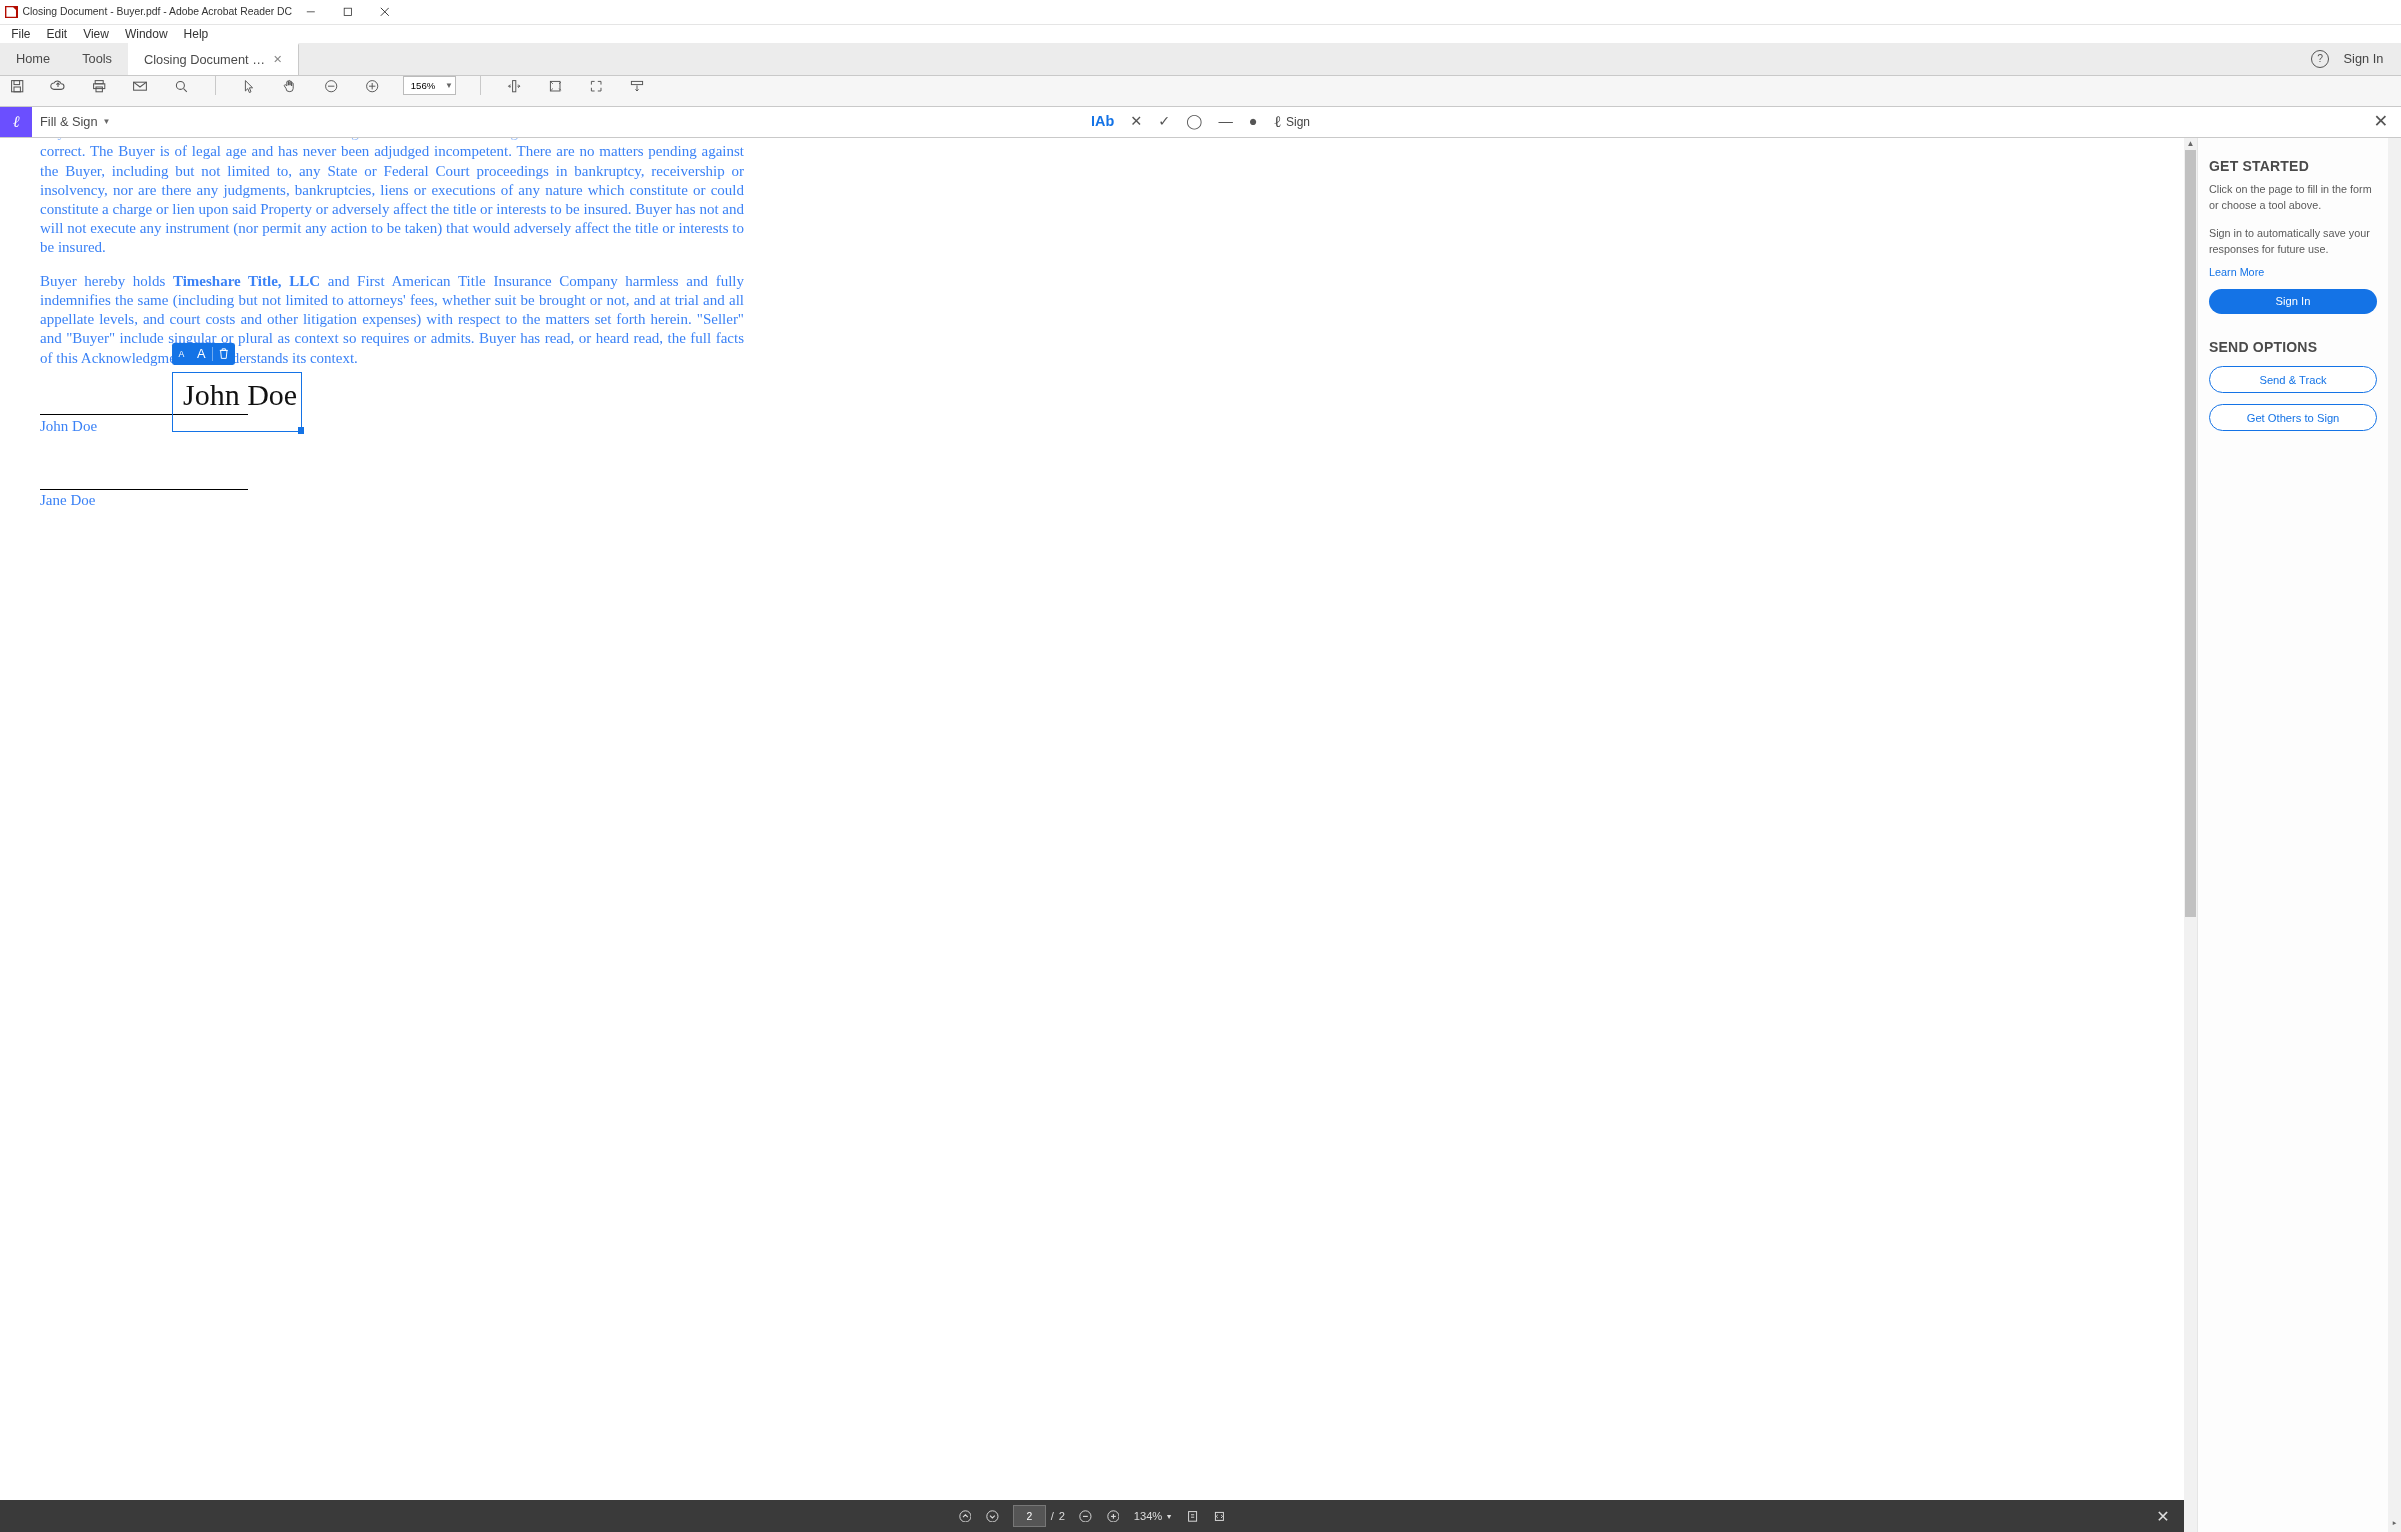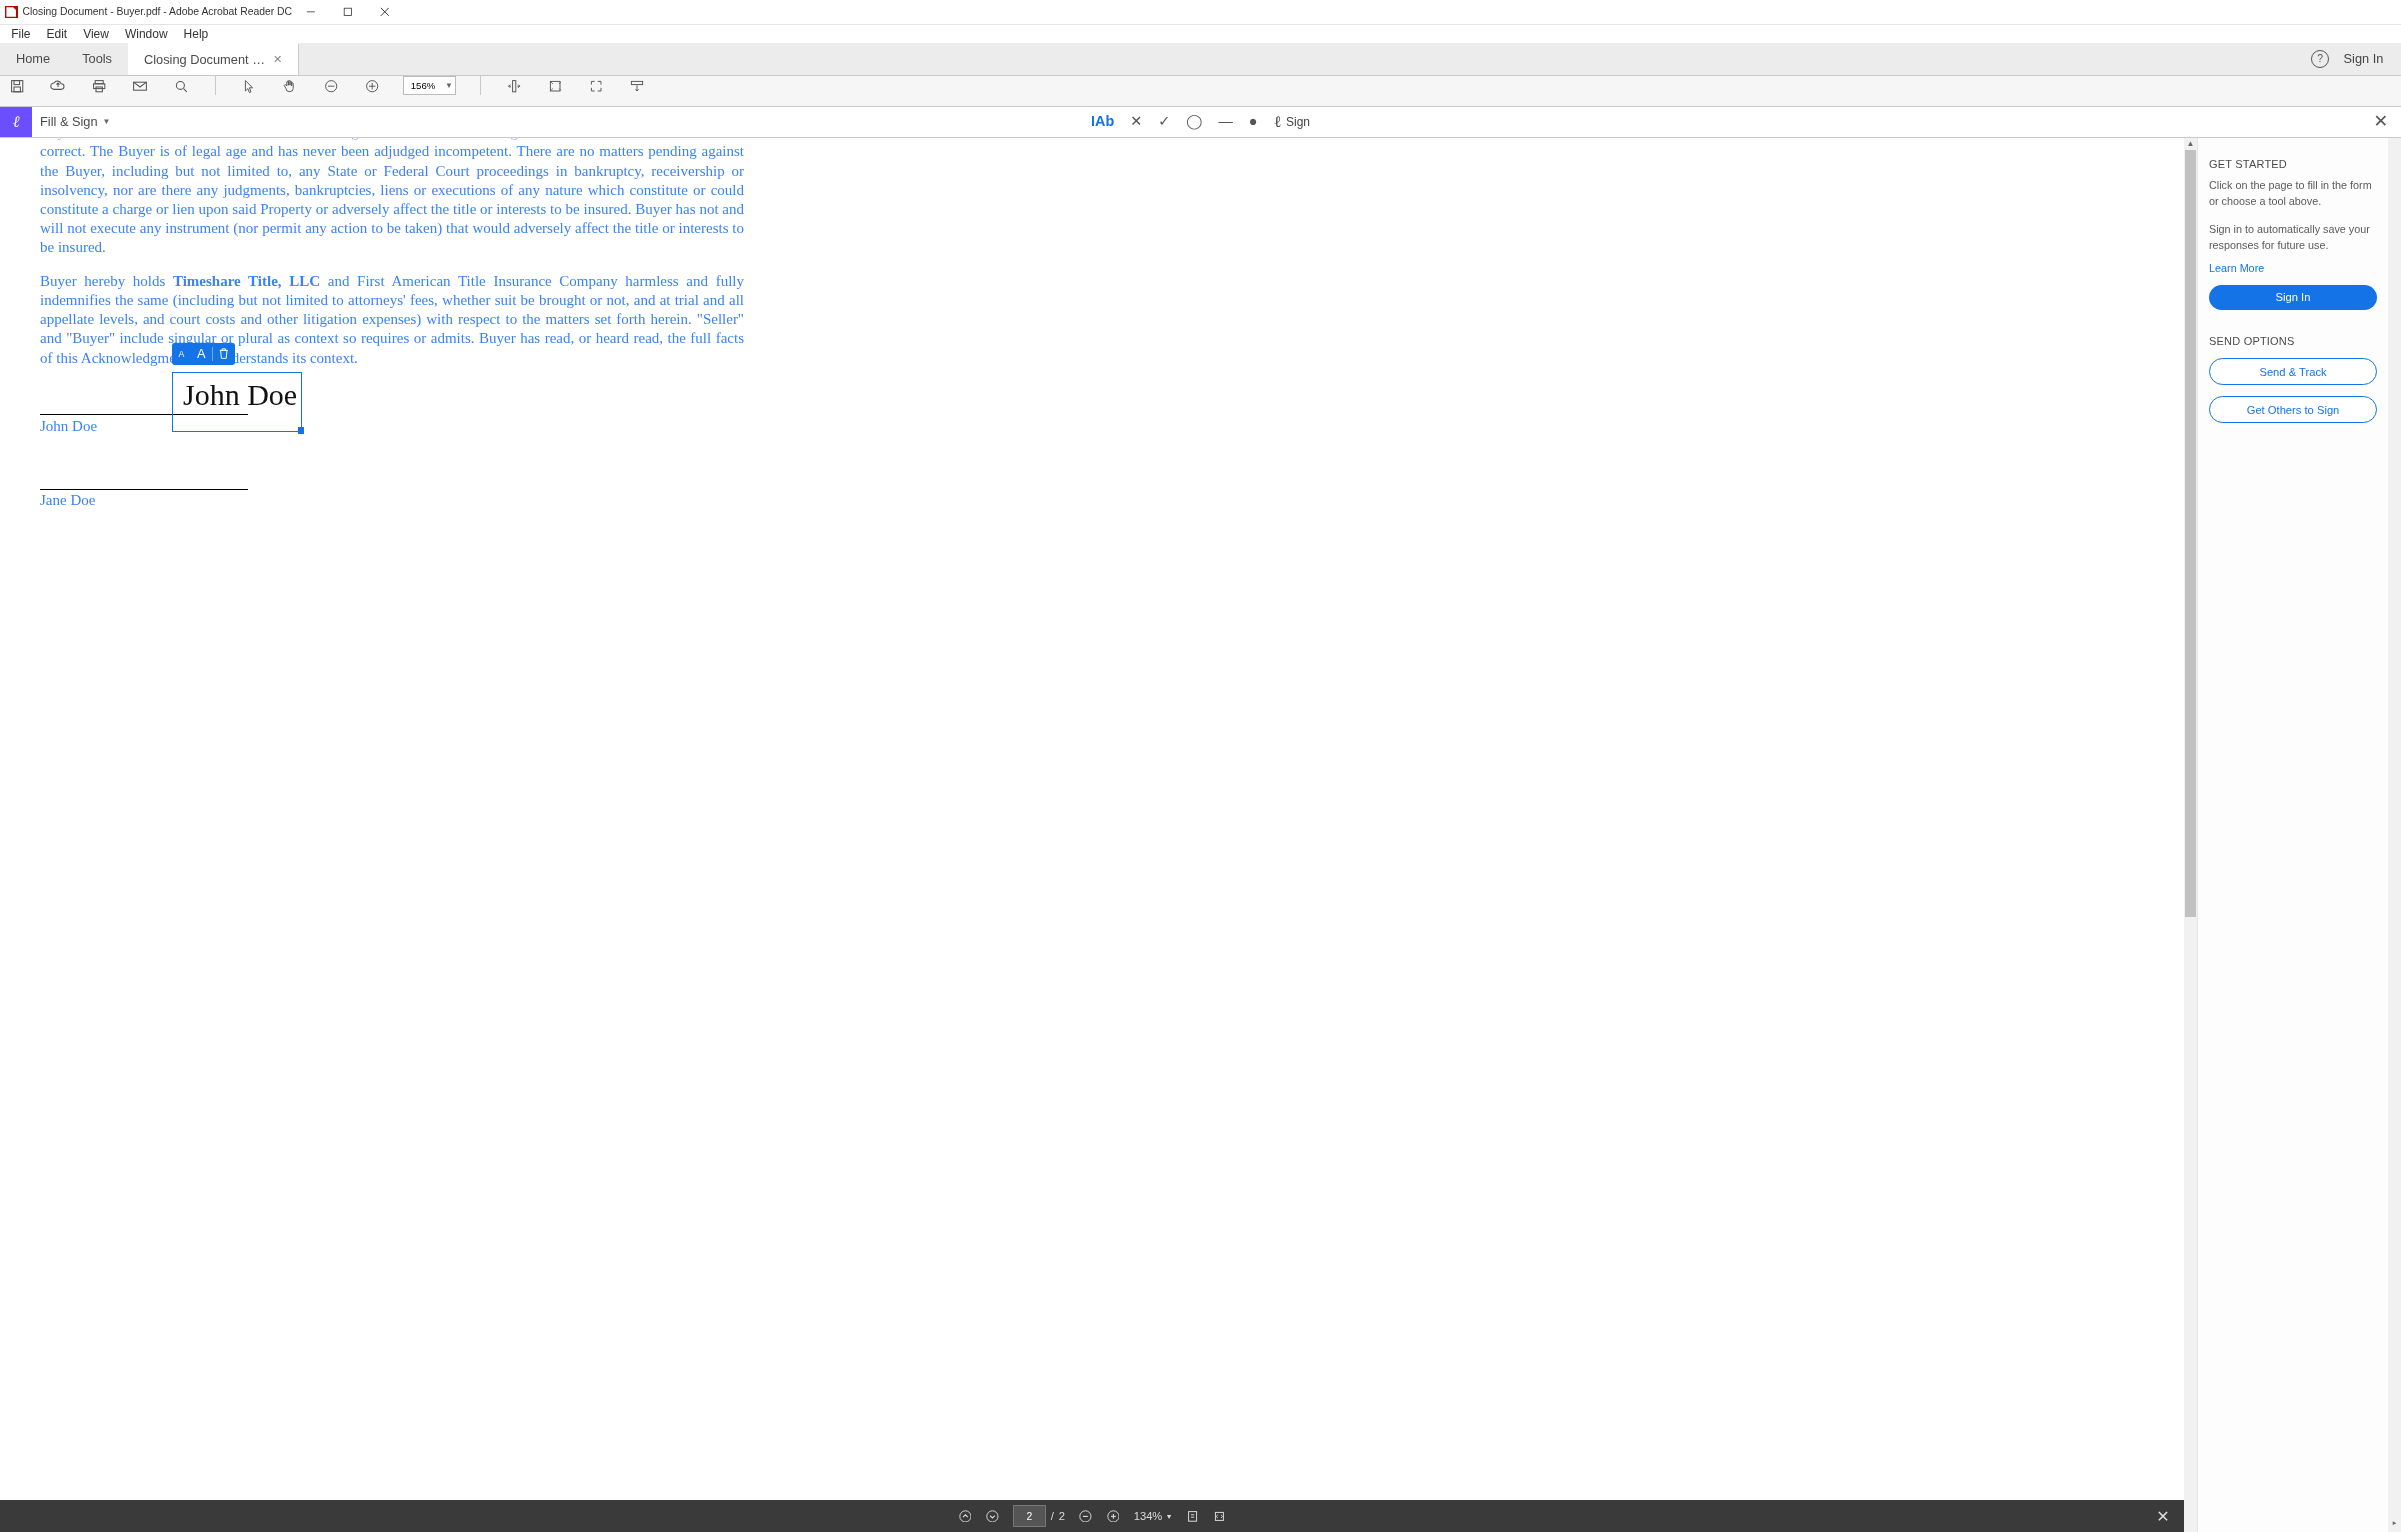--- a/index.html
+++ b/index.html
@@ -46,21 +46,21 @@
   .fs-sign{display:flex;align-items:center;gap:4.8px;font-size:12px;color:#444}
   .fs-sign-icon{font-family:"Brush Script MT",cursive;font-size:16px}
   .fs-close{margin-left:auto;padding-right:12.8px;font-size:17.6px;color:#555;font-weight:200}
 
   
   .body{flex:1;display:flex;min-height:0}
   .doc-area{flex:1;position:relative;background:#fff;overflow:hidden}
   .scrollbar{width:12.8px;background:#f1f1f1;display:flex;flex-direction:column;align-items:center}
   .scroll-thumb{width:11.2px;background:#c1c1c1;margin-top:1.6px}
   .sidepanel{width:168px;background:#fdfdfd;border-left:0.8px solid #e5e5e5;padding:17.6px 11.2px;display:flex;flex-direction:column;gap:8px;font-size:10.8px;color:#444;position:relative}
-  .sp-heading{font-weight:400;font-size:11px;letter-spacing:0.2px;color:#4a4a4a;margin-top:3.2px}
+  .sp-heading{font-weight:700;font-size:14px;letter-spacing:0.2px;color:#4a4a4a;margin-top:3.2px}
   .sp-text{line-height:1.45;color:#5a5a5a;font-size:10.8px}
   .sp-link{color:#1473e6}
   .sp-btn{border-radius:14.4px;padding:6.4px 0;text-align:center;font-size:11.2px;margin-top:3.2px}
   .sp-btn.primary{background:#1473e6;color:#fff}
   .sp-btn.outline{border:0.8px solid #1473e6;color:#1473e6;background:#fff}
   .panel-arrow{width:12.8px;background:#f1f1f1;display:flex;align-items:flex-end;justify-content:center;padding-bottom:4.8px;font-size:7.2px;color:#666}
 
   
   .page{position:absolute;left:40px;top:-14.4px;width:704px;font-family:"Times New Roman",serif;font-size:15px;color:#3b82f6;line-height:1.28}
   .page p{margin:0 0 14.4px 0;text-align:justify}

